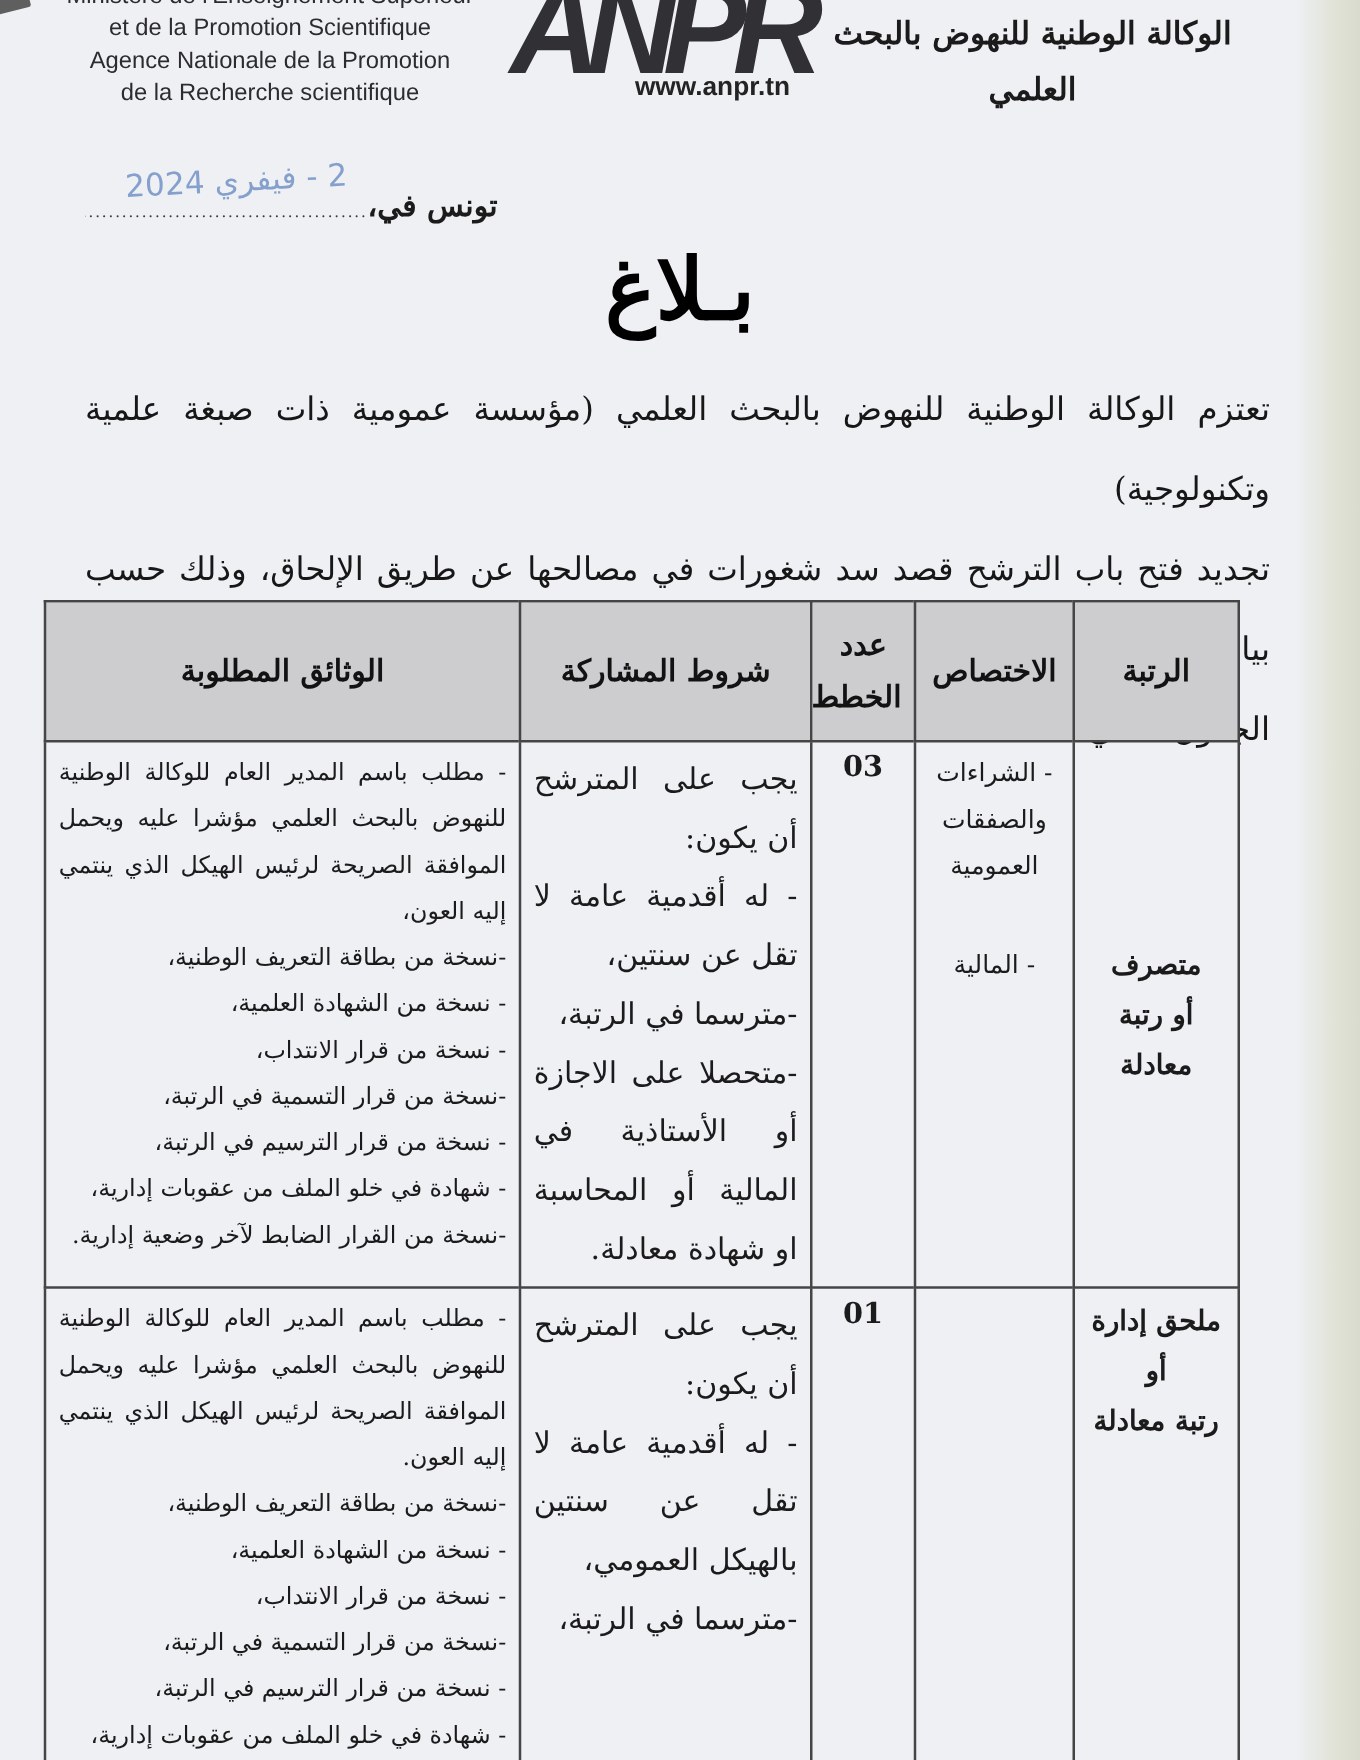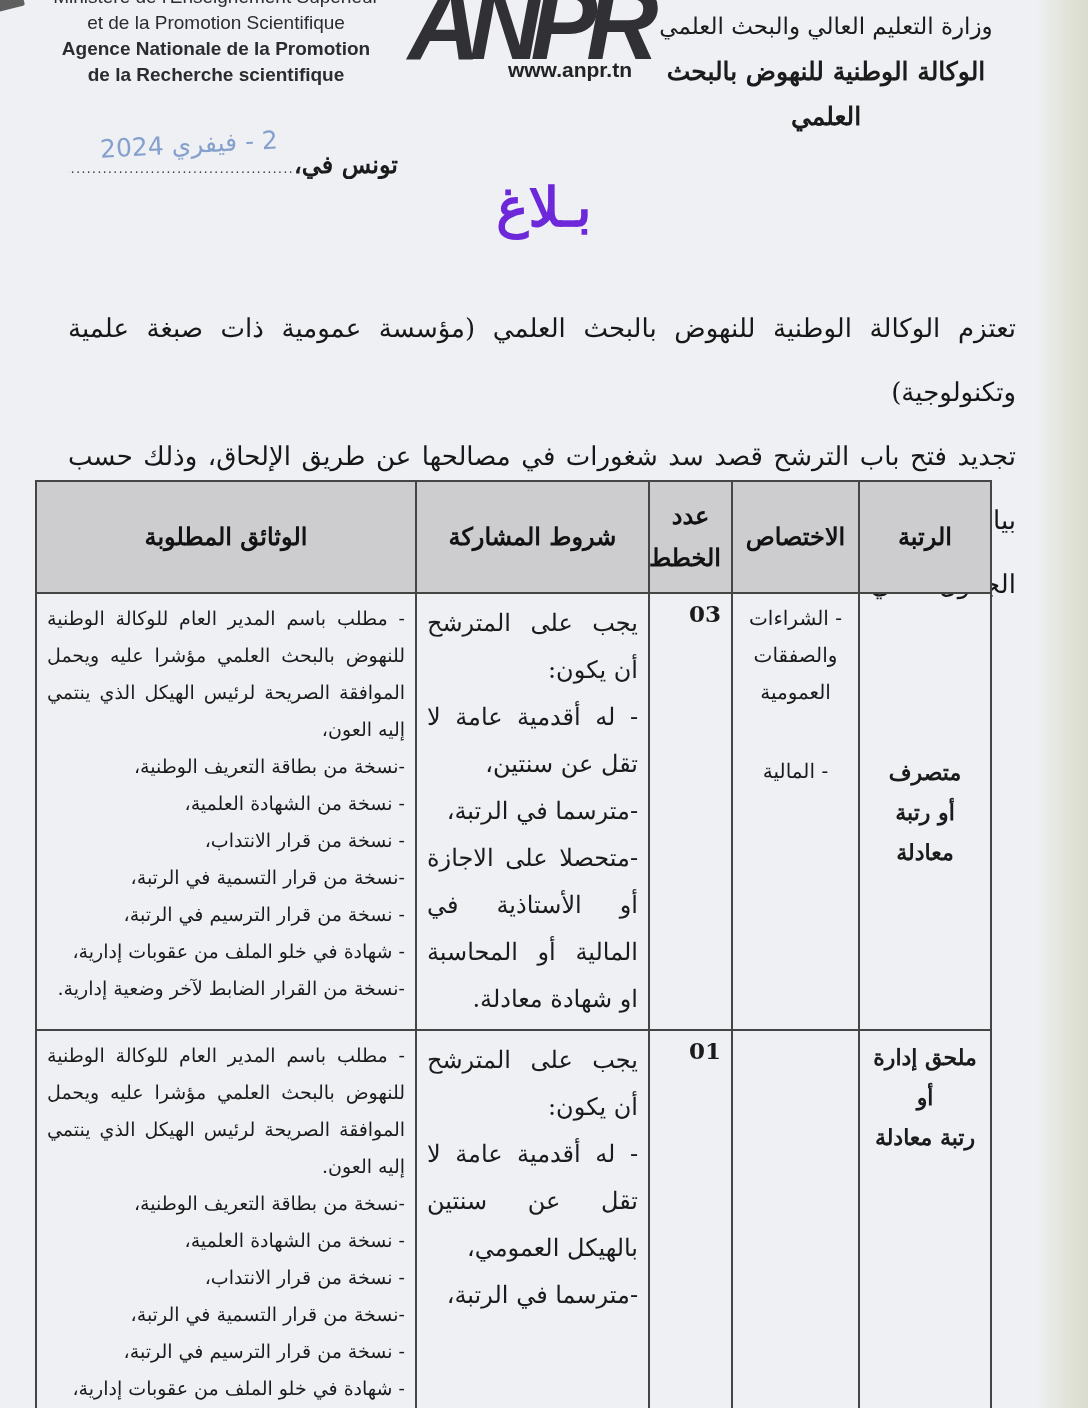--- a/index.html
+++ b/index.html
@@ -21,21 +21,21 @@
   .scan-corner-tl{
     position:absolute;top:-3px;left:-6px;width:30px;height:12px;
     background:#5f5f5f;transform:rotate(-14deg);border-radius:2px;
   }
   
   .fr-block{
     position:absolute;top:-16px;left:30px;width:372px;
     text-align:center;font-family:"Liberation Sans",sans-serif;
     font-size:19px;line-height:26px;color:#2c2c2e;
   }
-  .fr-block .b{font-weight:bold;}
+  .fr-block .b{font-weight:normal;}
   .logo-block{position:absolute;left:402px;top:0;width:260px;height:92px;}
   .logo-text{
     position:absolute;left:6px;top:-34px;
     font-family:"Liberation Sans",sans-serif;
     font-style:italic;font-weight:900;font-size:100px;
     letter-spacing:-11px;color:#313135;transform:scaleY(1.04);
   }
   .website{
     position:absolute;left:30px;top:58px;width:200px;text-align:right;
     font-family:"Liberation Sans",sans-serif;font-weight:bold;
@@ -59,22 +59,22 @@
     direction:rtl;display:flex;align-items:baseline;
     white-space:nowrap;overflow:hidden;
   }
   .place-label{font-size:24px;font-weight:bold;}
   .place-dots{
     font-size:12px;letter-spacing:1.5px;color:#3a3a3a;
     padding-left:2px;overflow:hidden;
   }
   
   .doc-title{
-    position:absolute;top:175px;left:0;width:100%;
-    text-align:center;font-size:54px;font-weight:bold;color:#6d28d9;
+    position:absolute;top:192px;left:0;width:100%;
+    text-align:center;font-size:68px;font-weight:bold;color:#000000;
     direction:rtl;
   }
   .intro{
     position:absolute;top:296px;right:72px;left:68px;
     direction:rtl;font-size:26px;line-height:64px;color:#171717;
   }
   .intro .stretch{text-align:justify;text-align-last:justify;}
   .intro .last{text-align:right;}
   
   table.vac{
@@ -88,21 +88,21 @@
   table.vac thead th{
     height:98px;background:#cdcdd0;
     font-size:24px;font-weight:bold;text-align:center;
     vertical-align:middle;line-height:42px;color:#121212;
   }
   tr.r1{height:371px;} tr.r2{height:370px;}
   .rank-cell{text-align:center;font-weight:bold;font-size:22px;line-height:40px;}
   .mid{vertical-align:middle !important;}
   .spec-cell{font-size:20px;line-height:37px;text-align:center;padding-right:12px;}
   .spec-gap{margin-top:42px;}
-  .num-cell{text-align:right;font-weight:bold;font-size:23px;padding-top:8px;}
+  .num-cell{text-align:center;font-weight:bold;font-size:23px;padding-top:8px;}
   .cond-cell{font-size:24px;line-height:47px;text-align:justify;padding:6px 12px;}
   .docs-cell{font-size:19px;line-height:37px;text-align:justify;padding:8px 10px;}
   .cond-cell div,.docs-cell div{text-align:justify;}
 </style>
 </head>
 <body>
 
 <div class="page">
 
   <div class="scan-corner-tl"></div>
@@ -113,21 +113,20 @@
     <div class="b">Agence Nationale de la Promotion</div>
     <div class="b">de la Recherche scientifique</div>
   </div>
 
   <div class="logo-block">
     <div class="logo-text">ANPR</div>
     <div class="website">www.anpr.tn</div>
   </div>
 
   <div class="ar-block">
-    <div class="l1">وزارة التعليم العالي والبحث العلمي</div>
     <div class="l2">الوكالة الوطنية للنهوض بالبحث العلمي</div>
   </div>
 
   <div class="stamp">2 - فيفري 2024</div>
   <div class="place-line">
     <span class="place-label">تونس في،</span>
     <span class="place-dots">................................................................</span>
   </div>
 
   <div class="doc-title">بـلاغ</div>

